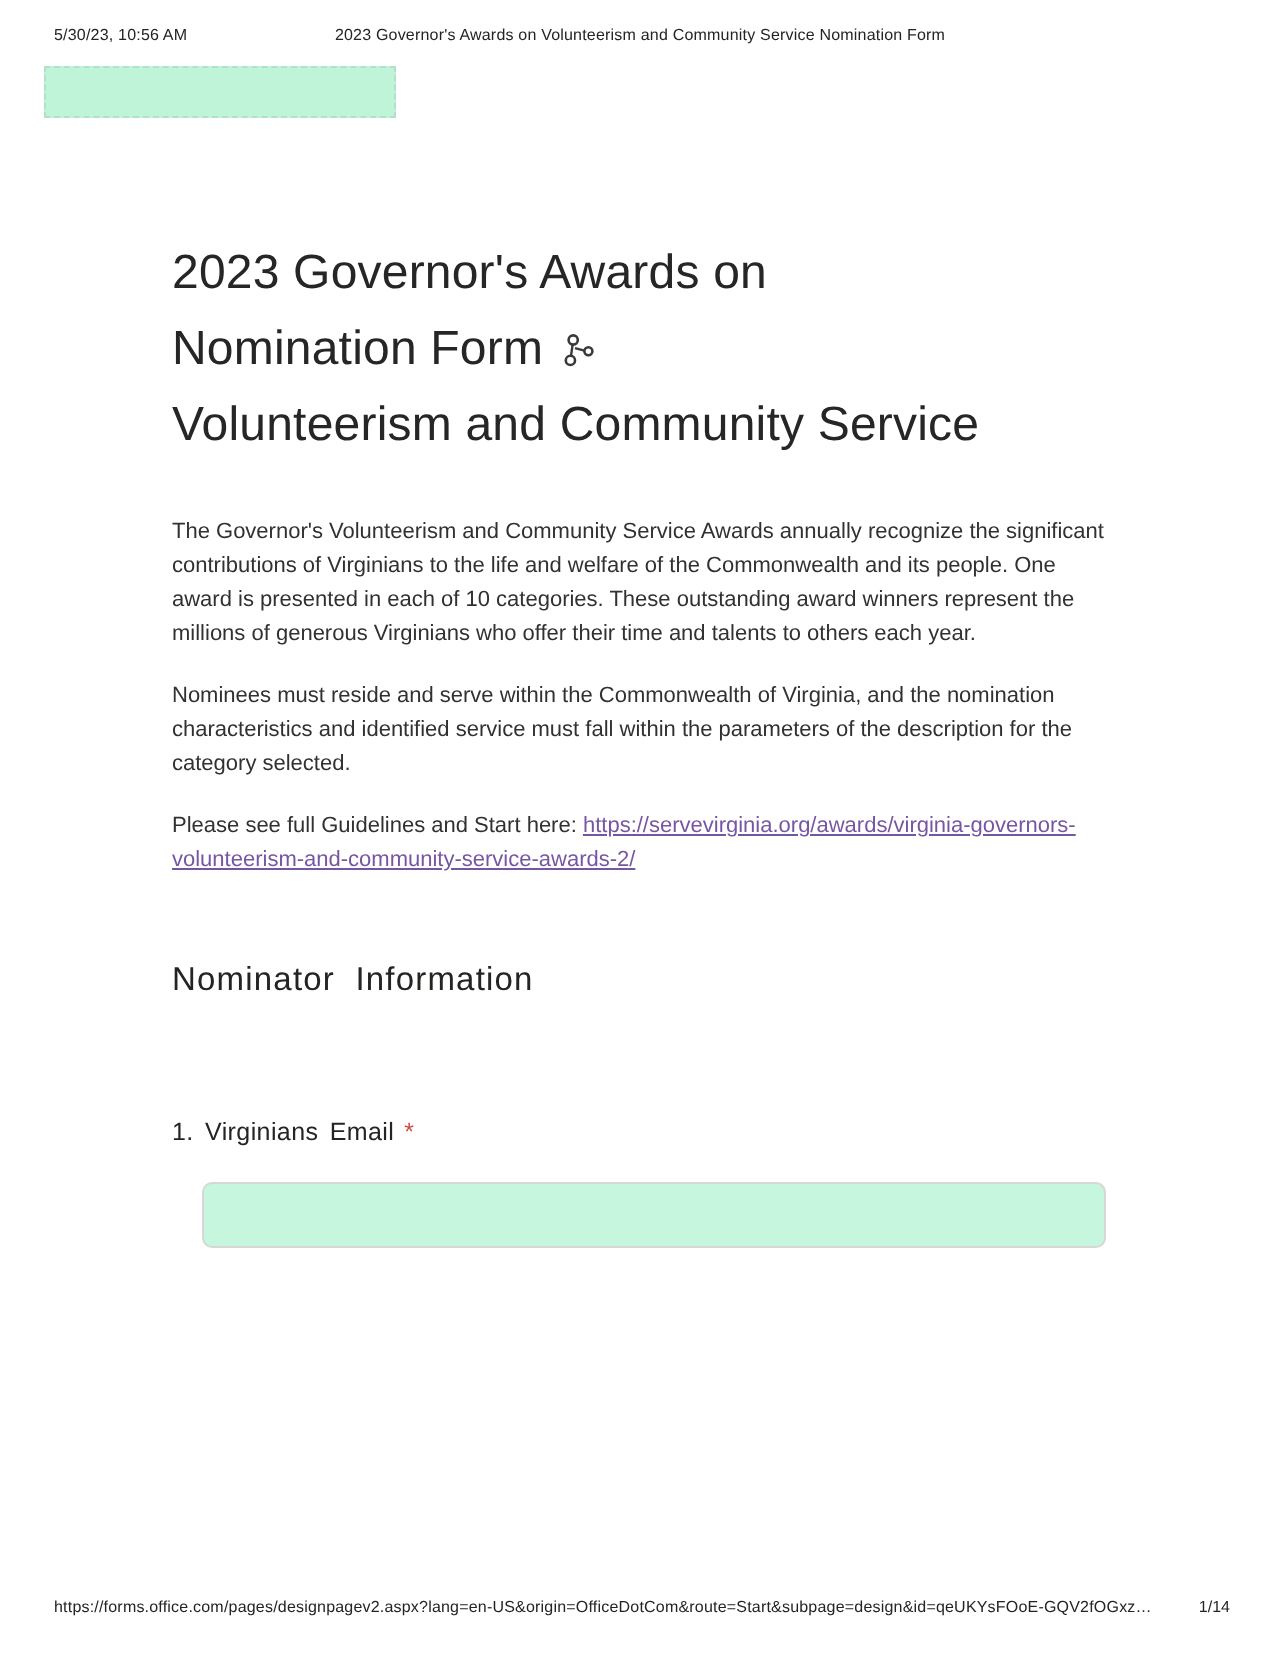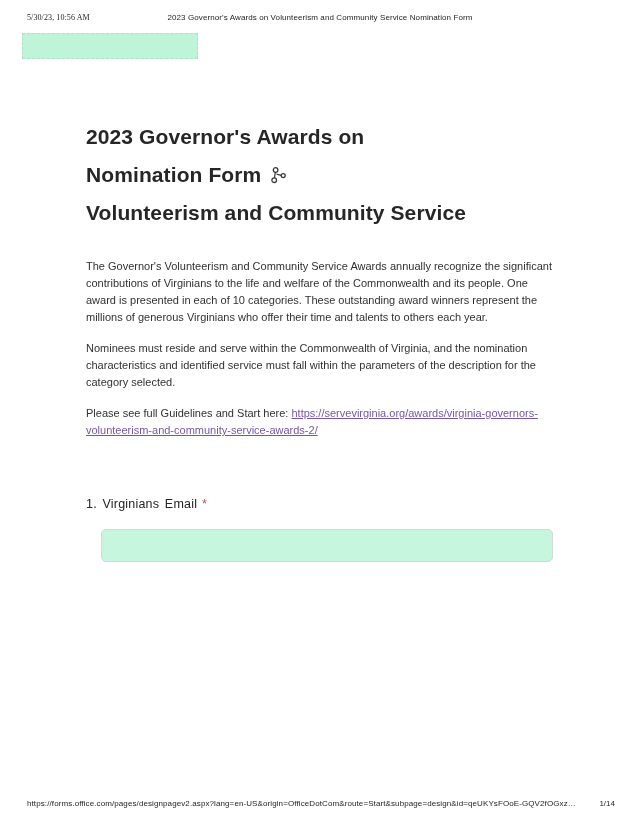--- a/index.html
+++ b/index.html
@@ -3,21 +3,21 @@
 <meta charset="utf-8">
 <style>
   html, body { margin:0; padding:0; background:#ffffff; }
   .page {
     position:relative; width:640px; height:828px; background:#ffffff;
     font-family:"Liberation Sans", sans-serif; overflow:hidden;
   }
   
   .ph-date {
     position:absolute; top:13px; left:27px;
-    font-size:8px; color:#242424; letter-spacing:0.1px;font-family:Liberation Serif, serif;
+    font-size:8px; color:#242424; letter-spacing:0.1px;
   }
   .ph-title {
     position:absolute; top:13px; left:60px; right:60px; text-align:center;
     font-size:8px; color:#242424; letter-spacing:0.1px; white-space:nowrap;
   }
   .pf-url {
     position:absolute; top:799px; left:27px;
     font-size:8px; color:#242424; letter-spacing:0.1px; white-space:nowrap;
   }
   .pf-page {
@@ -25,21 +25,21 @@
     font-size:8px; color:#242424;
   }
   
   .logo-block {
     position:absolute; left:22px; top:33px; width:176px; height:26px;
     box-sizing:border-box; border:1px dashed rgba(0,0,0,0.07);
   }
   
   .content { position:absolute; left:86px; top:112px; width:470px; color:#323130; }
   .form-title {
-    margin:6px 0 0; font-size:21px; line-height:38px; font-weight:700;
+    margin:6px 0 0; font-size:24px; line-height:38px; font-weight:400;
     color:#262626; letter-spacing:0.1px;
   }
   .title-line { display:block; white-space:nowrap; }
   .share-icon { vertical-align:-2px; margin-left:9px; }
   .description { margin-top:26px; }
   .description p, .required-note {
     margin:0 0 14px; font-size:11px; line-height:17px; color:#323130;
   }
   .guidelines { overflow-wrap:anywhere; }
   .guidelines a { text-decoration:underline; }
@@ -90,20 +90,21 @@
 
     <div class="description">
       <p>The Governor's Volunteerism and Community Service Awards annually recognize the significant contributions of Virginians to the life and welfare of the Commonwealth and its people. One award is presented in each of 10 categories. These outstanding award winners represent the millions of generous Virginians who offer their time and talents to others each year.</p>
       <p>Nominees must reside and serve within the Commonwealth of Virginia, and the nomination characteristics and identified service must fall within the parameters of the description for the category selected.</p>
       <p class="guidelines">
         <span>Please see full Guidelines and Start here: </span><a href="#" style="color:#7656a3;">https://servevirginia.org/awards/virginia-governors-volunteerism-and-community-service-awards-2/</a>
       </p>
     </div>
 
 
+    <h2 class="section-title">Nominator Information</h2>
 
     <div class="question-label">
       <span>1.</span>
       <span>Virginians Email</span><span class="q-star" style="color:#d04a4a;">*</span>
     </div>
 
     <input class="answer-input" type="text" style="background: rgb(198, 246, 221);" placeholder="">
 
   </div>
 

